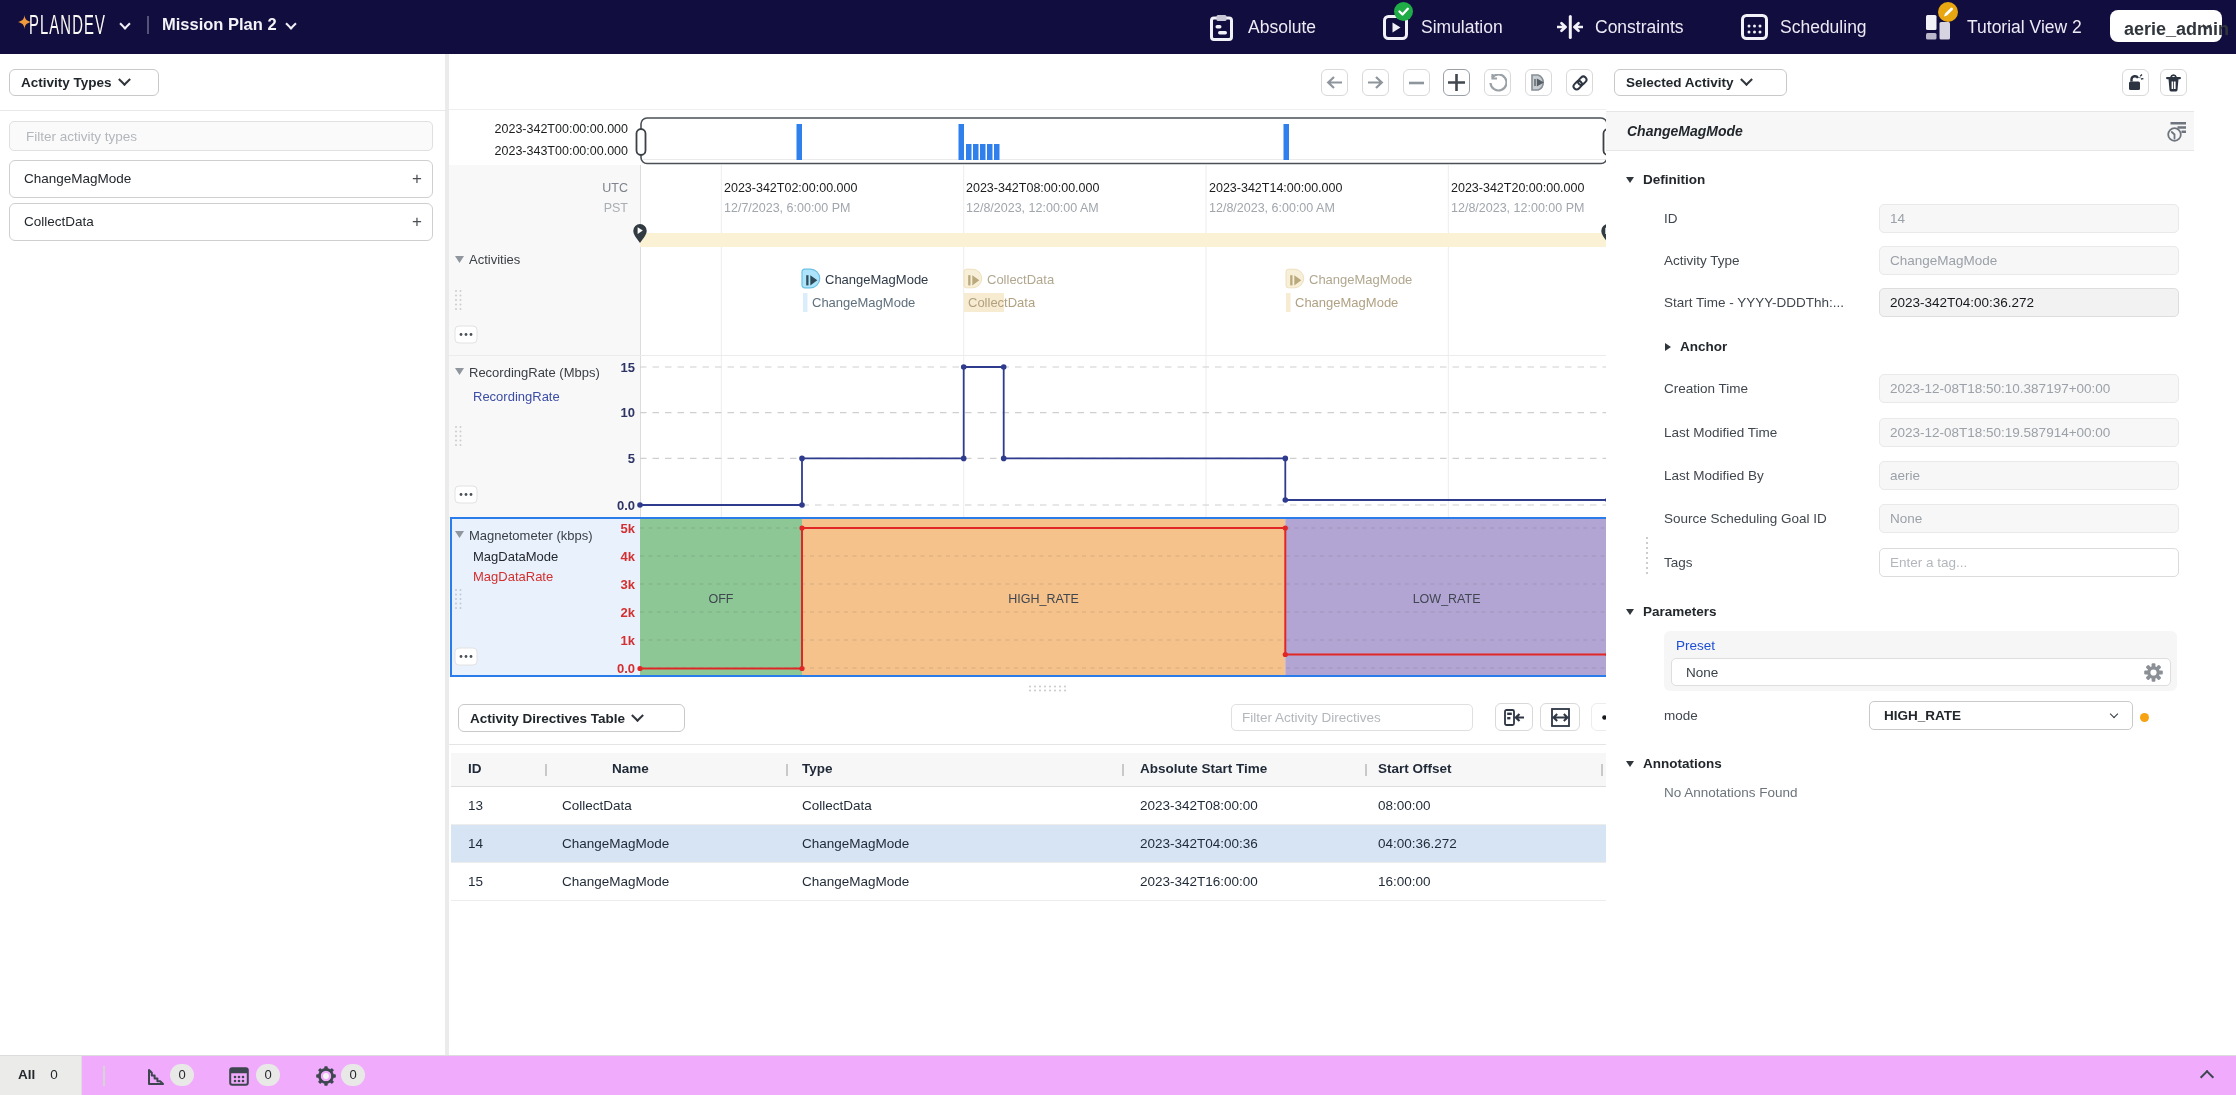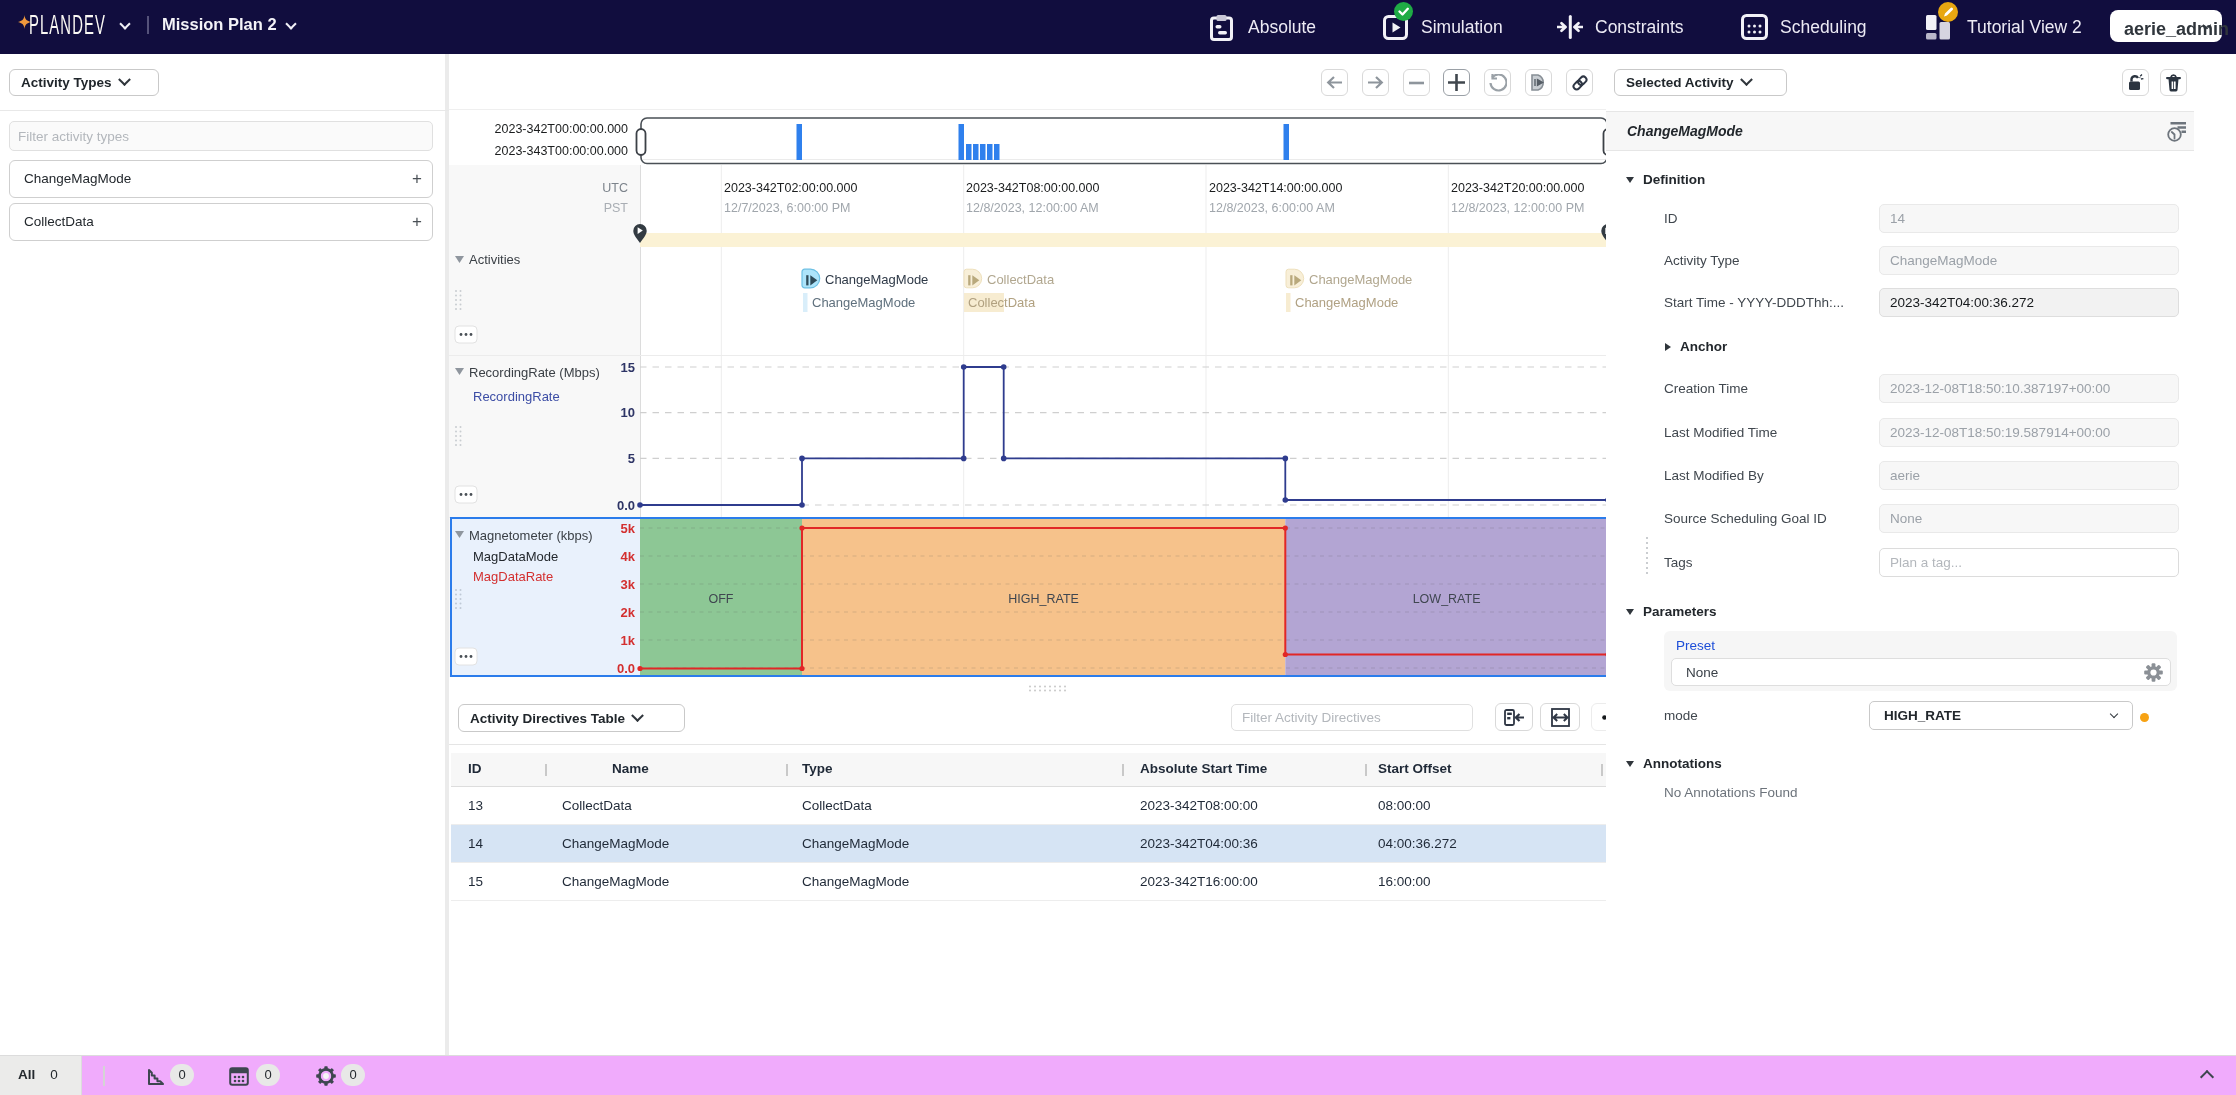--- a/index.html
+++ b/index.html
@@ -87,21 +87,21 @@
     <div class="navitem" style="left:1967px;">Tutorial View 2</div>
 
     <div class="abs" style="left:2110px; top:10px; width:112px; height:32px; background:#fff; border-radius:8px;"></div>
     <div class="abs" style="left:2124px; top:19px; font-size:18px; font-weight:600; color:#30363c;">aerie_admin</div>
     <span class="abs" style="left:2204px; top:22px; width:6px; height:6px; border-right:1.8px solid #30363c; border-bottom:1.8px solid #30363c; transform:rotate(45deg);"></span>
   </div>
 
   <div class="abs" id="leftpanel" style="left:0; top:54px; width:449px; height:1001px; background:#fff; border-right:4px solid #ebebeb;">
     <div class="btn" style="left:9px; top:15px; width:150px; height:27px;">Activity Types <span class="chev"></span></div>
     <div class="abs" style="left:0; top:56px; width:449px; height:1px; background:#e8e8e8;"></div>
-    <div class="input" style="left:9px; top:67px; width:424px; height:30px; background:#fafafa; padding-left:8px;">Filter activity types</div>
+    <div class="input" style="left:9px; top:67px; width:424px; height:30px; background:#fafafa; padding-left:16px;">Filter activity types</div>
     <div class="abs" style="left:9px; top:106px; width:424px; height:38px; border:1px solid #cfcfcf; border-radius:6px;">
       <div class="abs" style="left:14px; top:10px; font-size:13.5px; color:#23282d;">ChangeMagMode</div>
       <div class="abs" style="right:10px; top:8px; font-size:17px; color:#4a5056;">+</div>
     </div>
     <div class="abs" style="left:9px; top:149px; width:424px; height:38px; border:1px solid #cfcfcf; border-radius:6px;">
       <div class="abs" style="left:14px; top:10px; font-size:13.5px; color:#23282d;">CollectData</div>
       <div class="abs" style="right:10px; top:8px; font-size:17px; color:#4a5056;">+</div>
     </div>
   </div>
   <div class="abs" id="midpanel" style="left:449px; top:54px; width:1199px; height:1001px; background:#fff; border-right:3px solid #ebebeb;">
@@ -474,21 +474,21 @@
     <div class="sect" style="left:62px; top:285px;"><span class="tri-r"></span>Anchor</div>
     <div class="lbl" style="left:61px; top:320px; height:29px;">Creation Time</div>
     <div class="fld" style="left:276px; top:320px; width:300px;">2023-12-08T18:50:10.387197+00:00</div>
     <div class="lbl" style="left:61px; top:364px; height:29px;">Last Modified Time</div>
     <div class="fld" style="left:276px; top:364px; width:300px;">2023-12-08T18:50:19.587914+00:00</div>
     <div class="lbl" style="left:61px; top:407px; height:29px;">Last Modified By</div>
     <div class="fld" style="left:276px; top:407px; width:300px;">aerie</div>
     <div class="lbl" style="left:61px; top:450px; height:29px;">Source Scheduling Goal ID</div>
     <div class="fld" style="left:276px; top:450px; width:300px;">None</div>
     <div class="lbl" style="left:61px; top:494px; height:29px;">Tags</div>
-    <div class="fld" style="left:276px; top:494px; width:300px; background:#fff; border-color:#dcdcdc; color:#b3b7bc;">Plan a tag...</div>
+    <div class="fld" style="left:276px; top:494px; width:300px; background:#fff; border-color:#dcdcdc; color:#b3b7bc;">Enter a tag...</div>
 
     <div class="sect" style="left:23px; top:550px;"><span class="tri-d"></span>Parameters</div>
     <div class="abs" style="left:61px; top:577px; width:513px; height:60px; background:#f6f6f6; border-radius:6px;">
       <div class="abs" style="left:12px; top:7px; font-size:13.5px; color:#1d4ed8;">Preset</div>
       <div class="abs" style="left:7px; top:27px; width:500px; height:28px; background:#fff; border:1px solid #dedede; border-radius:5px;">
         <div class="abs" style="left:14px; top:6px; font-size:13.5px; color:#3a4148;">None</div>
         <svg class="abs" style="left:472px; top:4px;" width="19" height="19" viewBox="0 0 19 19">
           <g fill="#8b9096">
             <circle cx="9.5" cy="9.5" r="6.2"></circle>
             <g transform="translate(9.5,9.5)">

